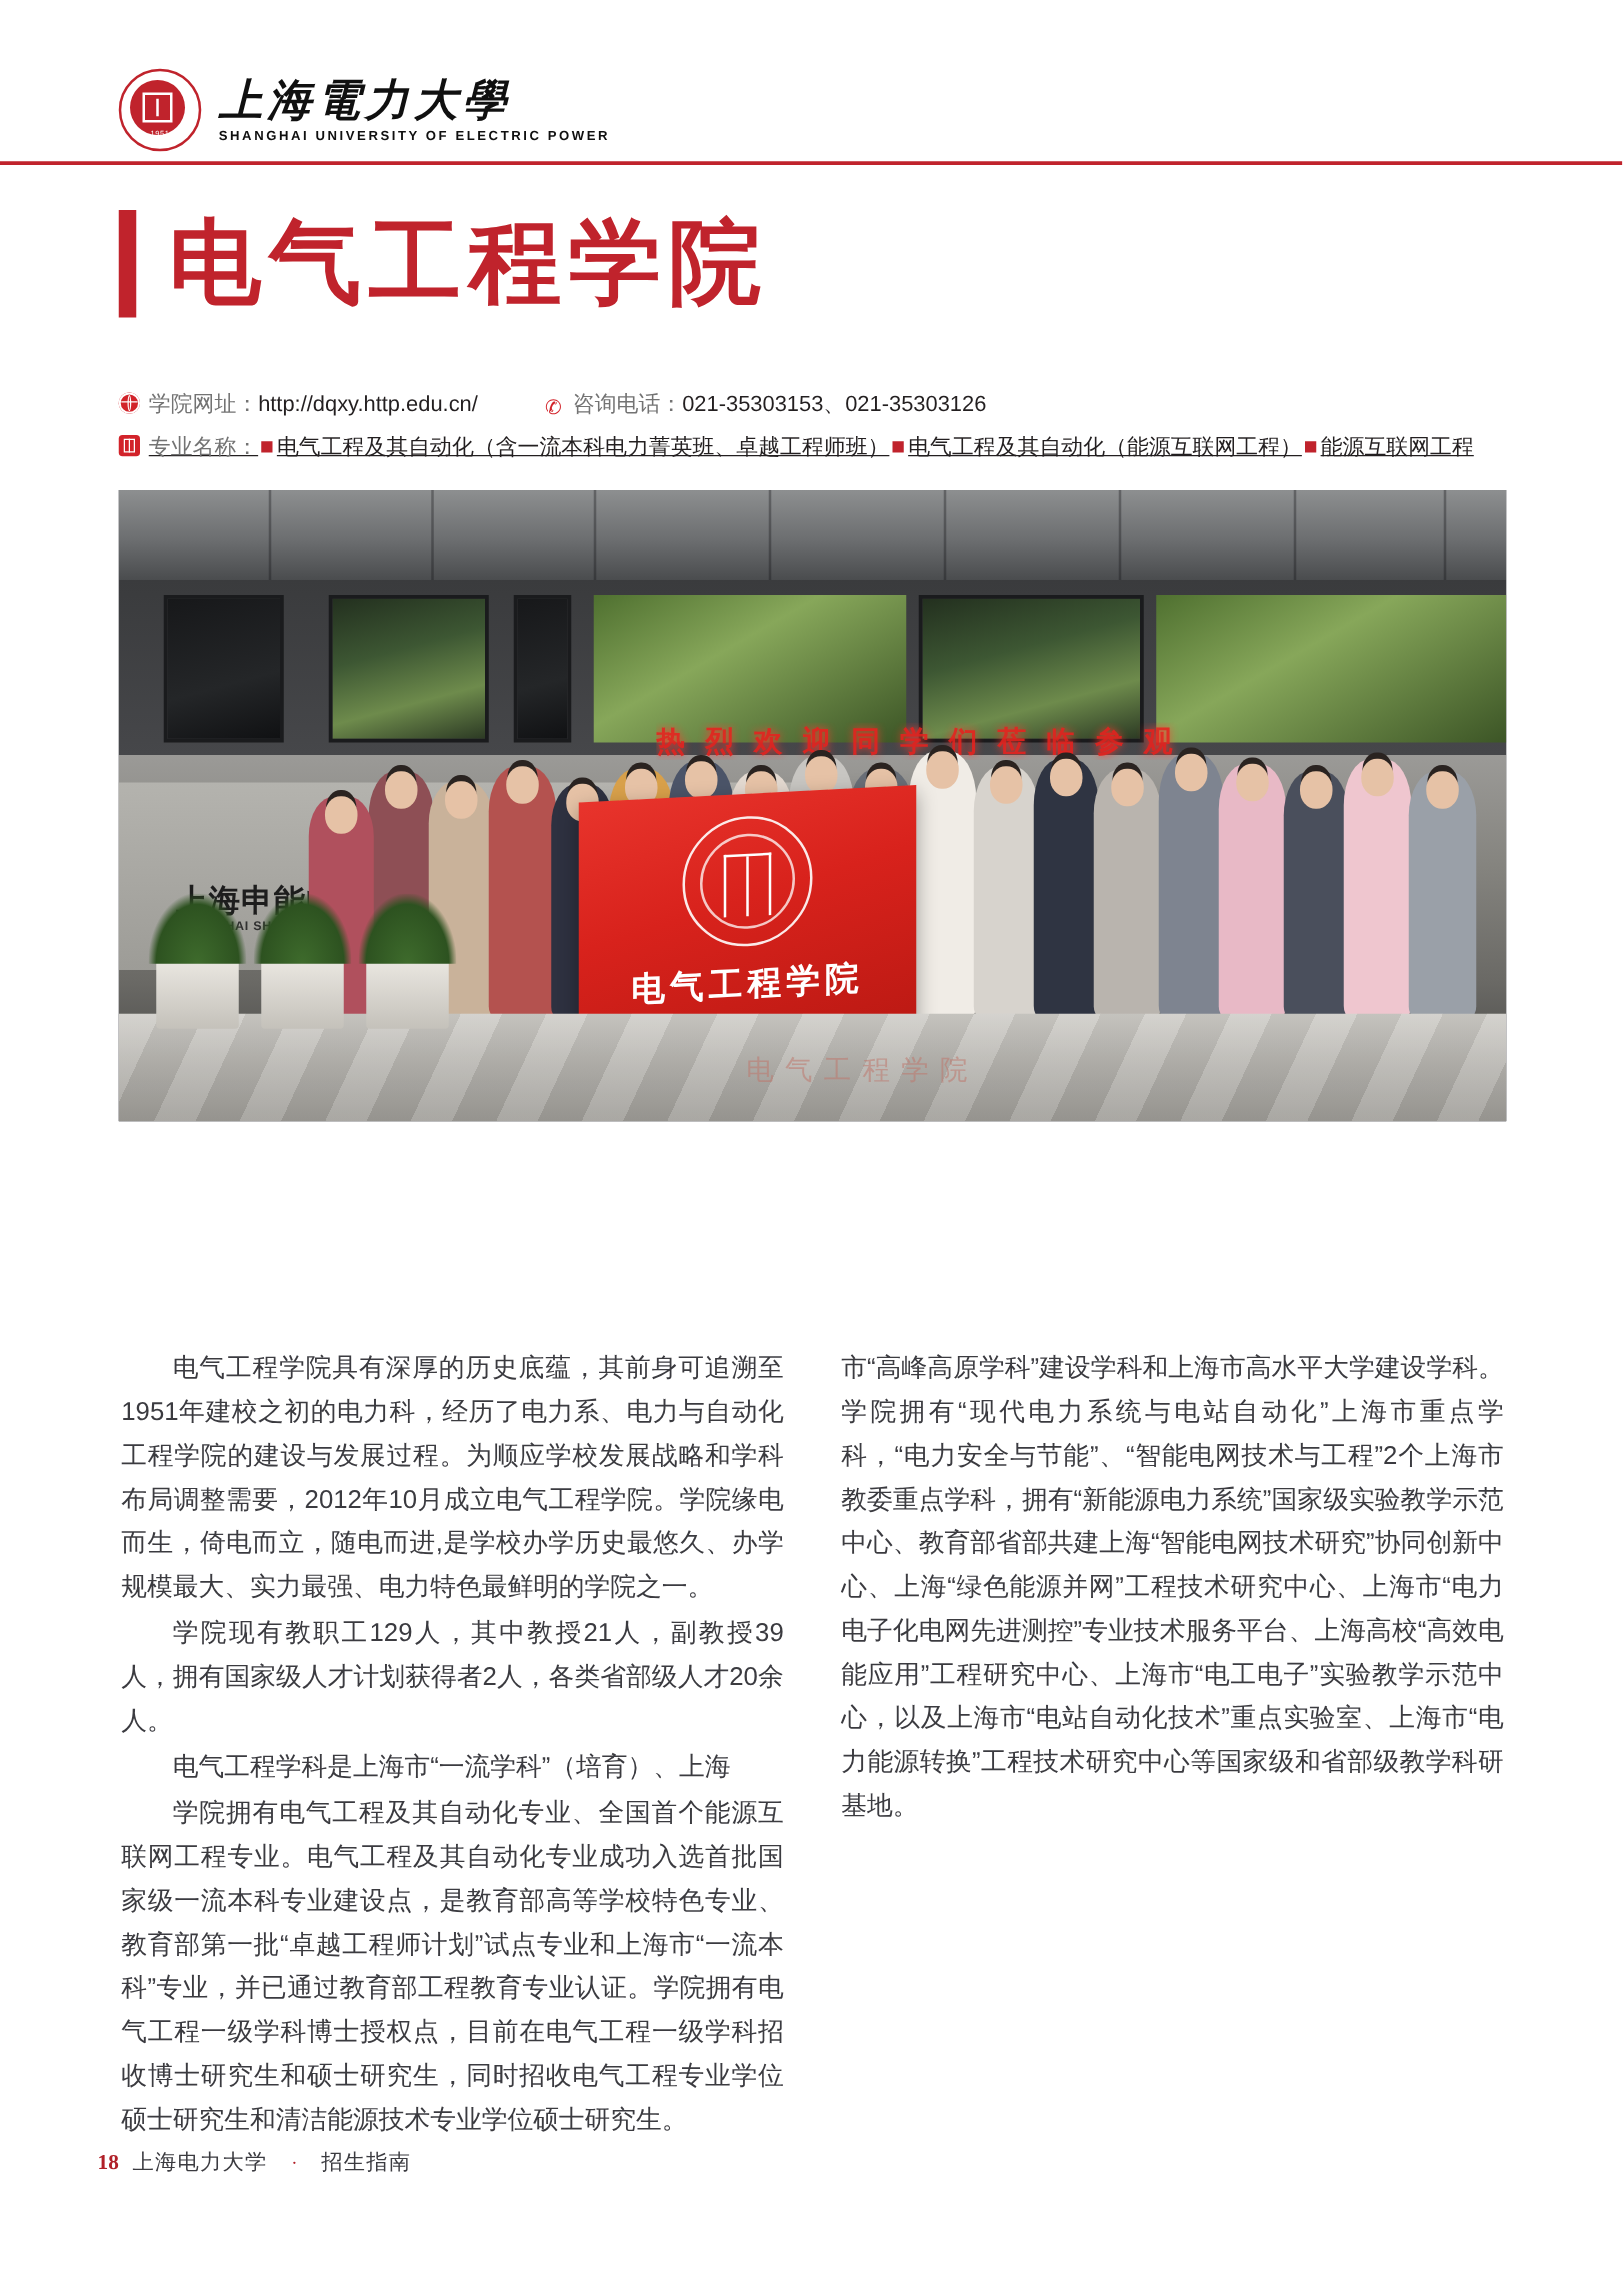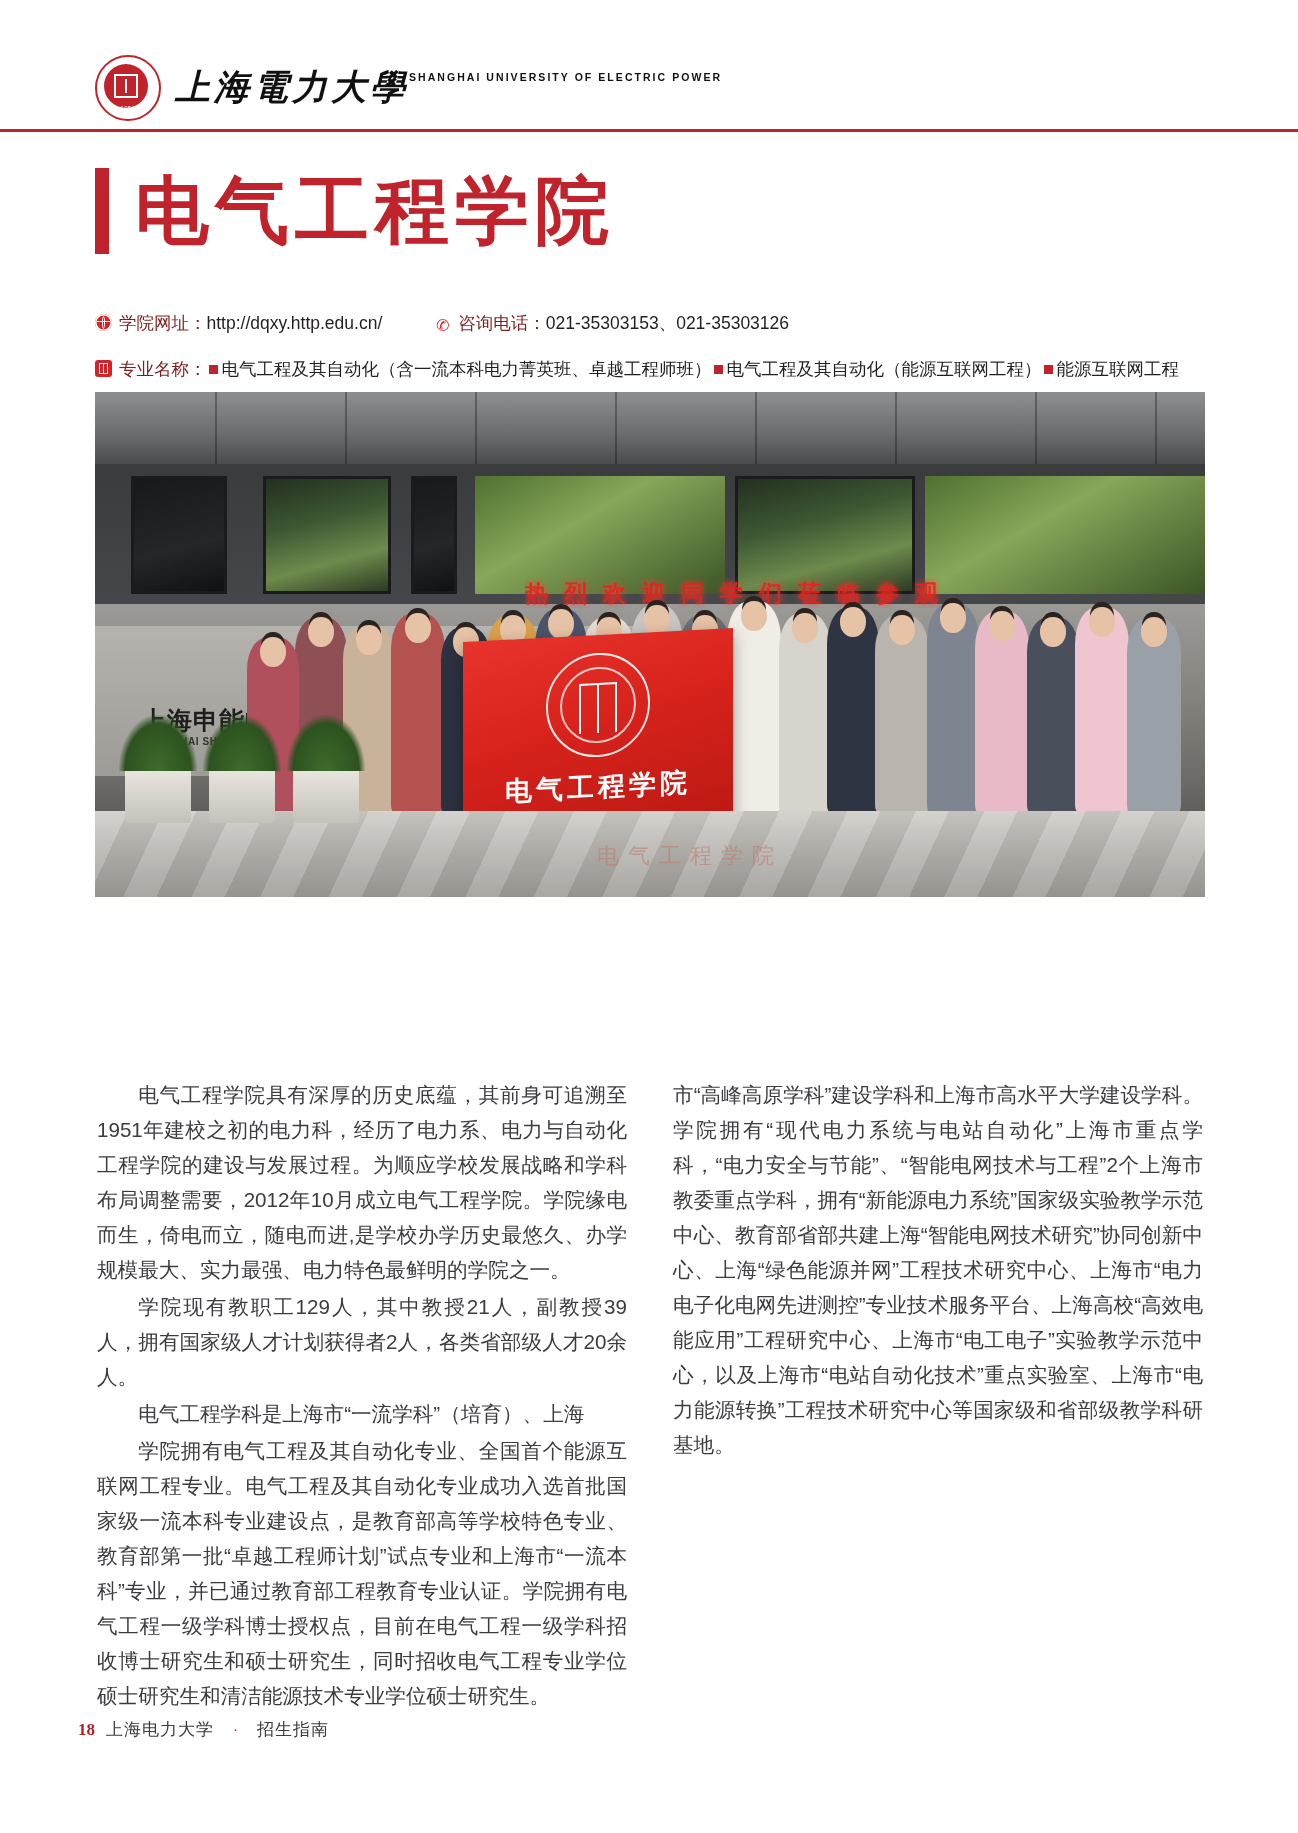--- a/index.html
+++ b/index.html
@@ -79,21 +79,21 @@
   }
   .logo-seal .seal-year {
     position: absolute;
     left: 0; right: 0;
     bottom: 8px;
     text-align: center;
     font-size: 6px;
     color: #ffffff;
     letter-spacing: .5px;
   }
-  .logo-words { display: flex; flex-direction: row; }
+  .logo-words { display: flex; flex-direction: column; }
   .logo-cn {
     font-family: "Liberation Serif", "DejaVu Serif", serif;
     font-size: 35px;
     font-weight: bold;
     font-style: italic;
     letter-spacing: 4px;
     color: #101010;
     line-height: 1.12;
   }
   .logo-en {
@@ -133,21 +133,21 @@
   .info {
     position: absolute;
     left: 95px;
     top: 308px;
     width: 1110px;
     font-size: 17.5px;
     line-height: 30px;
     color: #231f20;
   }
   .info-row { display: flex; align-items: baseline; white-space: nowrap; }
-  .info-row + .info-row { margin-top: 16px; }
+  .info-row + .info-row { margin-top: 4px; text-decoration: underline; }
   .info-cell { display: flex; align-items: baseline; }
   .info-cell.phone { margin-left: 52px; }
   .ico {
     display: inline-block;
     width: 17px;
     height: 17px;
     margin-right: 7px;
     position: relative;
     top: 2px;
     flex: none;
@@ -195,21 +195,21 @@
     border: 1.4px solid #ffffff;
     box-sizing: border-box;
   }
   .ico-book:after {
     content: "";
     position: absolute;
     left: 8px; top: 3px;
     width: 1.4px; height: 11px;
     background: #ffffff;
   }
-  .info-label { color: #7f1d1d; }
+  .info-label { color: #737373; }
   .sq {
     display: inline-block;
     width: 9px;
     height: 9px;
     background: #c0232c;
     margin: 0 4px 0 2px;
     position: relative;
     top: -1px;
   }
   .majors { white-space: nowrap; }

